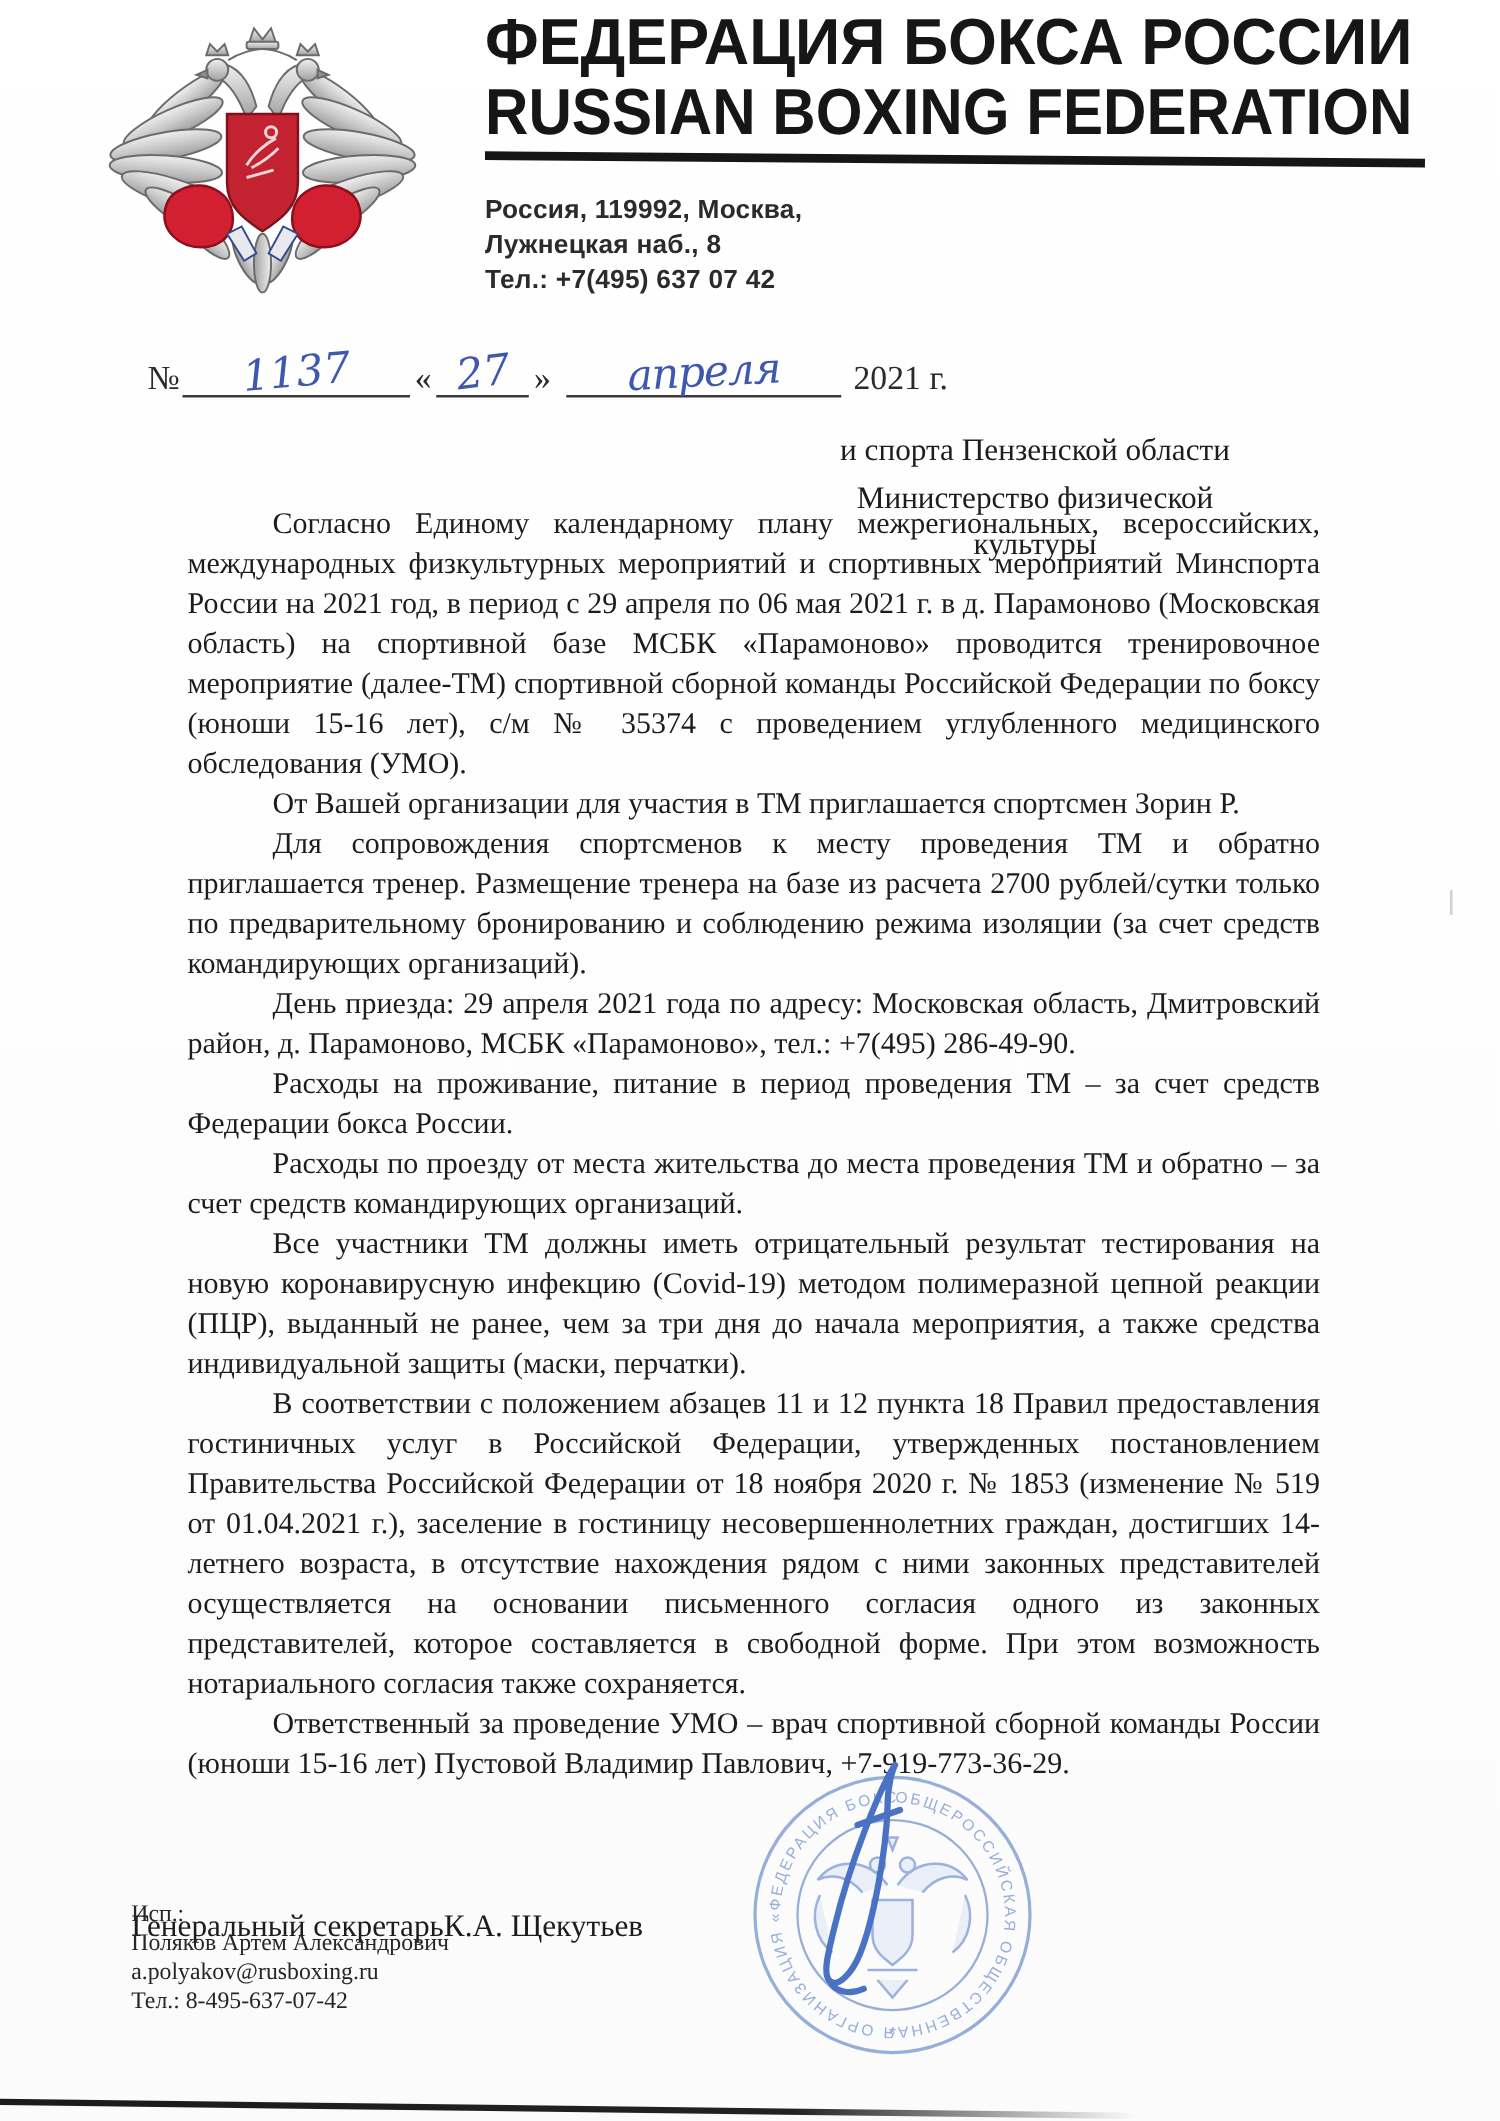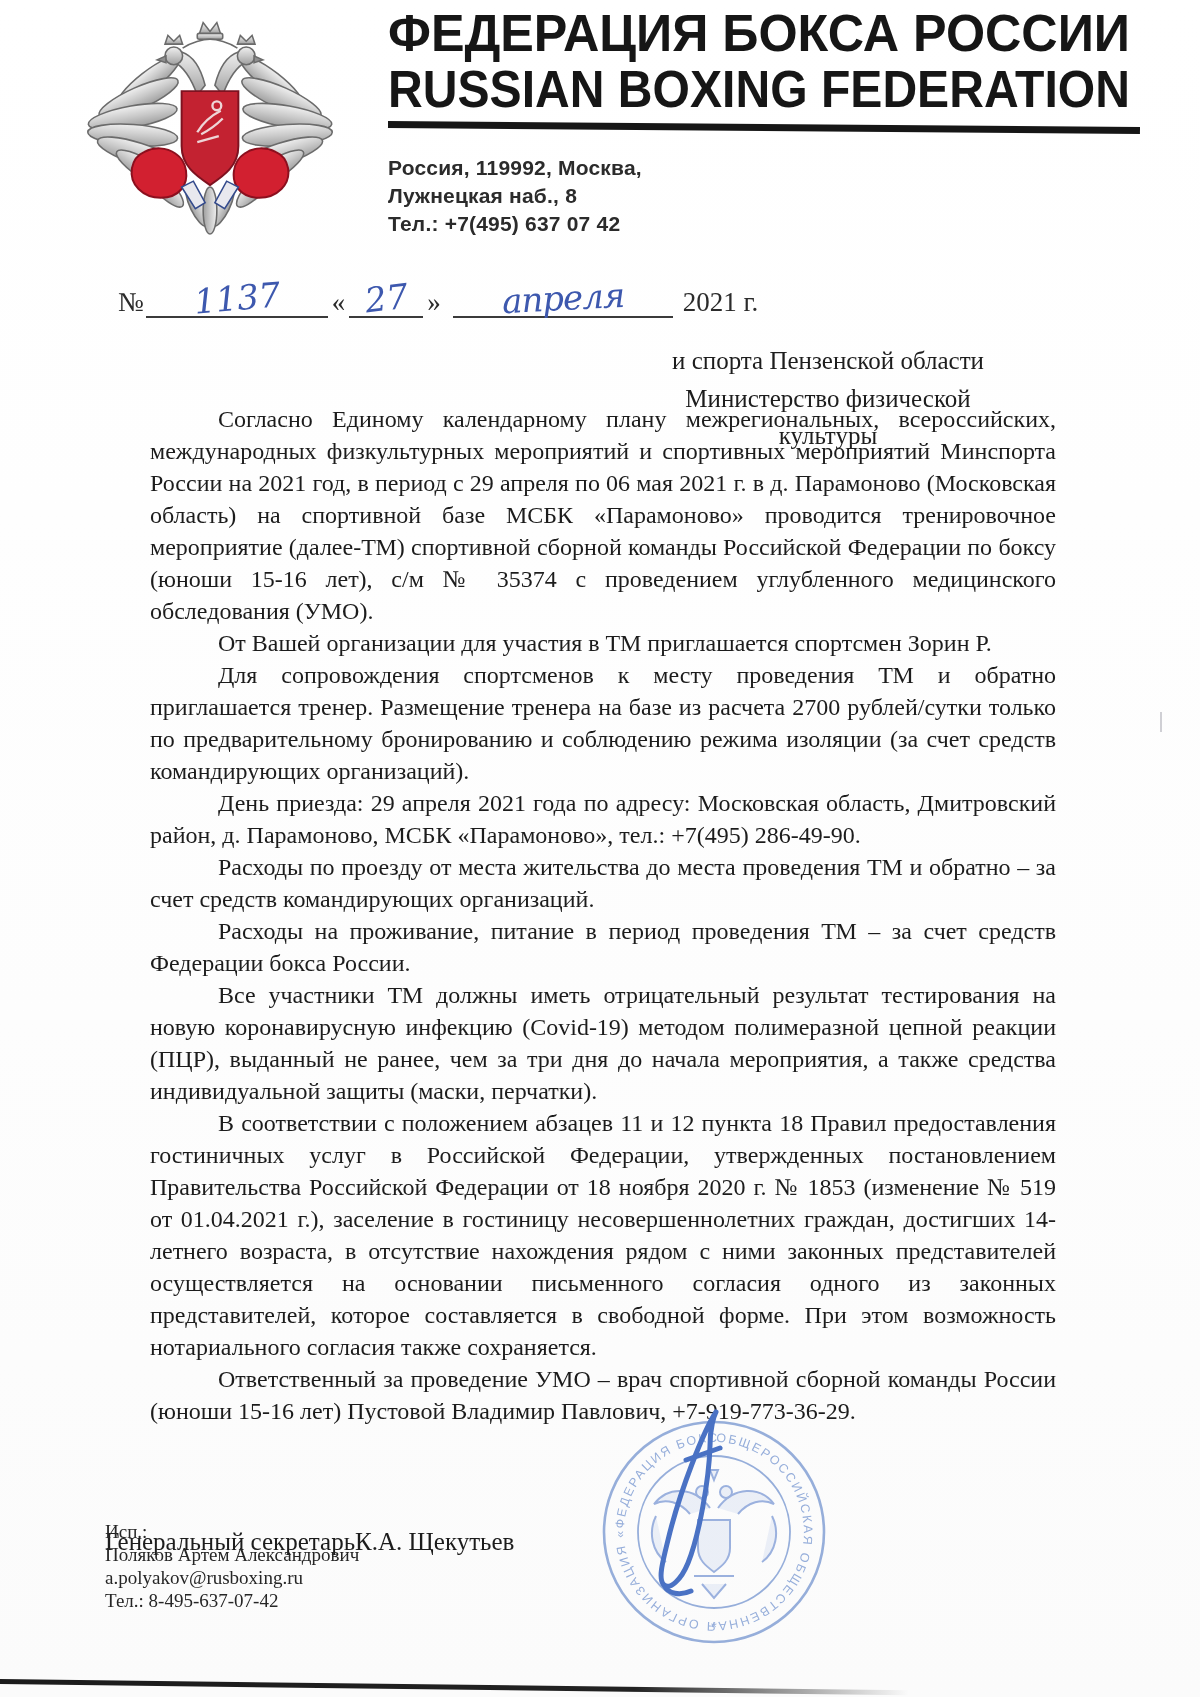--- a/index.html
+++ b/index.html
@@ -158,22 +158,22 @@
   <div class="addressee">
     <div>и спорта Пензенской области</div>
     <div>Министерство физической культуры</div>
   </div>
 
   <div class="body-text">
     <p>Согласно Единому календарному плану межрегиональных, всероссийских, международных физкультурных мероприятий и спортивных мероприятий Минспорта России на 2021 год, в период с 29 апреля по 06 мая 2021 г. в д. Парамоново (Московская область) на спортивной базе МСБК «Парамоново» проводится тренировочное мероприятие (далее-ТМ) спортивной сборной команды Российской Федерации по боксу (юноши 15-16 лет), с/м № 35374 с проведением углубленного медицинского обследования (УМО).</p>
     <p>От Вашей организации для участия в ТМ приглашается спортсмен Зорин Р.</p>
     <p>Для сопровождения спортсменов к месту проведения ТМ и обратно приглашается тренер. Размещение тренера на базе из расчета 2700 рублей/сутки только по предварительному бронированию и соблюдению режима изоляции (за счет средств командирующих организаций).</p>
     <p>День приезда: 29 апреля 2021 года по адресу: Московская область, Дмитровский район, д. Парамоново, МСБК «Парамоново», тел.: +7(495) 286-49-90.</p>
+    <p>Расходы на проживание, питание в период проведения ТМ – за счет средств Федерации бокса России.</p>
     <p>Расходы по проезду от места жительства до места проведения ТМ и обратно – за счет средств командирующих организаций.</p>
-    <p>Расходы на проживание, питание в период проведения ТМ – за счет средств Федерации бокса России.</p>
     <p>Все участники ТМ должны иметь отрицательный результат тестирования на новую коронавирусную инфекцию (Covid-19) методом полимеразной цепной реакции (ПЦР), выданный не ранее, чем за три дня до начала мероприятия, а также средства индивидуальной защиты (маски, перчатки).</p>
     <p>В соответствии с положением абзацев 11 и 12 пункта 18 Правил предоставления гостиничных услуг в Российской Федерации, утвержденных постановлением Правительства Российской Федерации от 18 ноября 2020 г. № 1853 (изменение № 519 от 01.04.2021 г.), заселение в гостиницу несовершеннолетних граждан, достигших 14-летнего возраста, в отсутствие нахождения рядом с ними законных представителей осуществляется на основании письменного согласия одного из законных представителей, которое составляется в свободной форме. При этом возможность нотариального согласия также сохраняется.</p>
     <p>Ответственный за проведение УМО – врач спортивной сборной команды России (юноши 15-16 лет) Пустовой Владимир Павлович, +7-919-773-36-29.</p>
   </div>
 
   <div class="sig-row">
     <span>Генеральный секретарь</span>
     <span>К.А. Щекутьев</span>
   </div>
 

